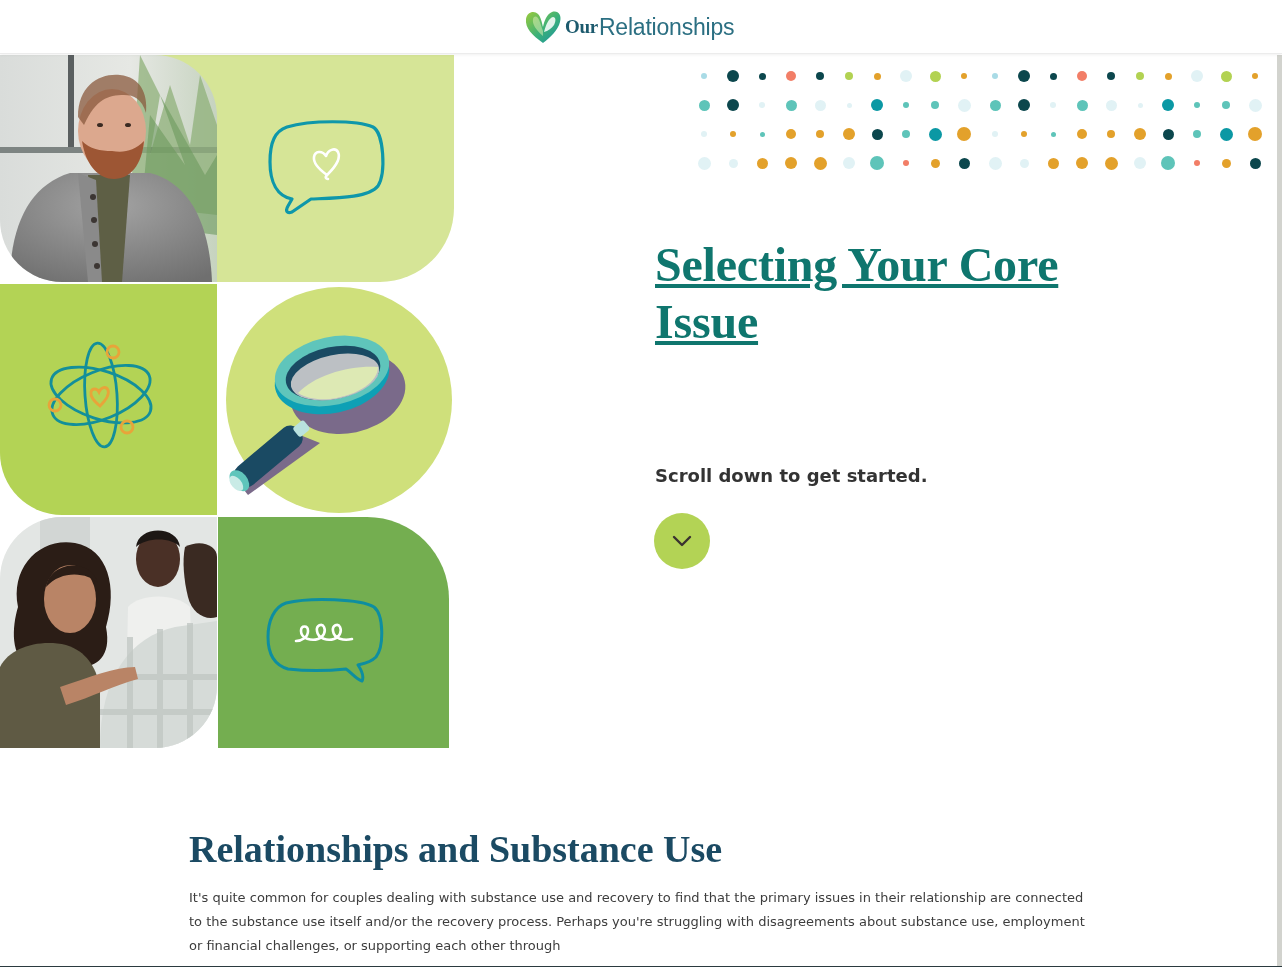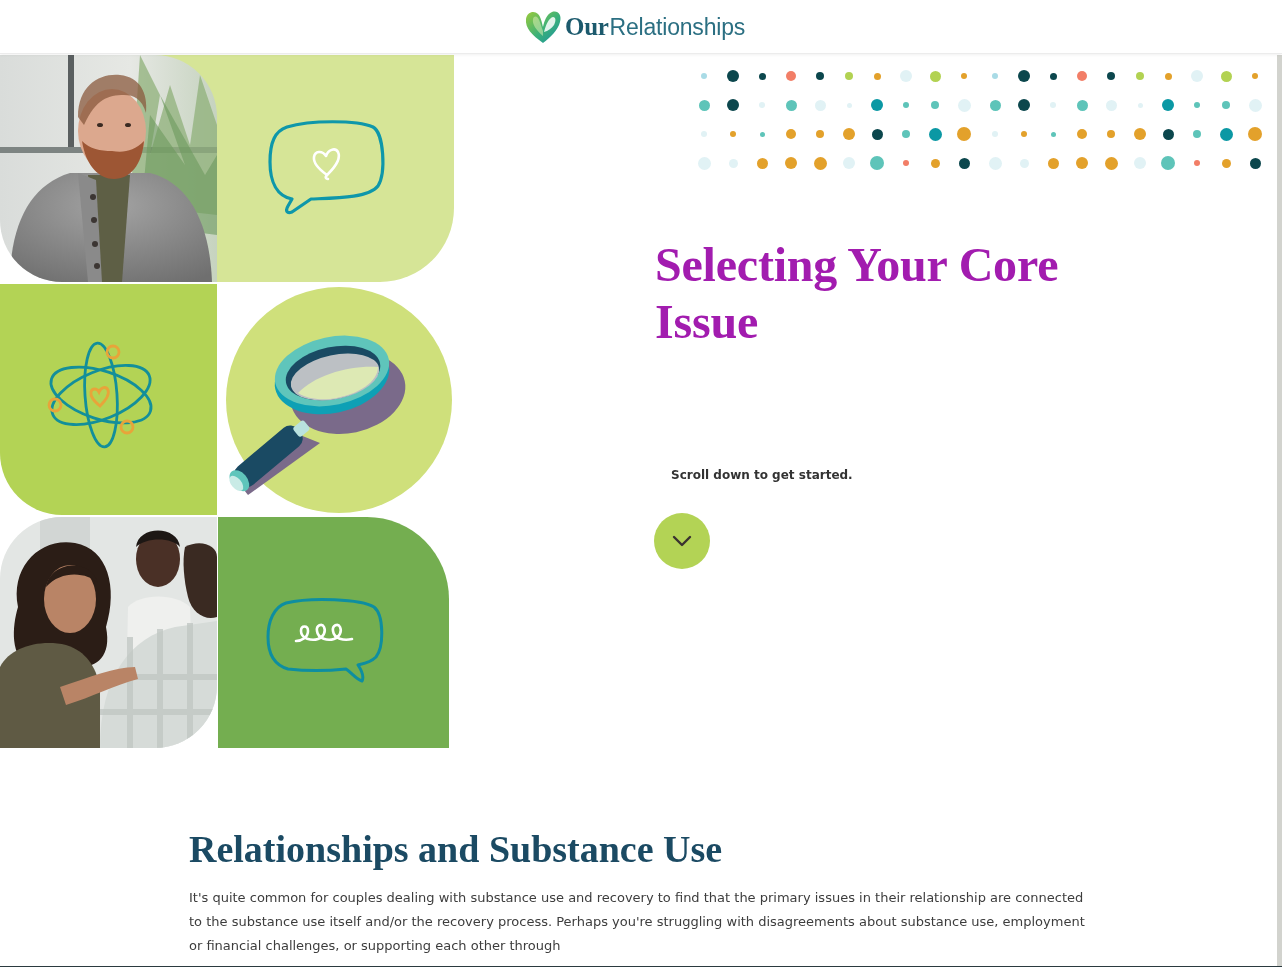--- a/index.html
+++ b/index.html
@@ -4,21 +4,21 @@
 <style>
   * { box-sizing: border-box; margin: 0; padding: 0; }
   html, body { width: 1282px; height: 967px; overflow: hidden; background: #ffffff; }
   body { position: relative; font-family: "DejaVu Sans", sans-serif; color: #3b3b3b; }
 
   
   .site-header { position: absolute; left: 0; top: 0; width: 1282px; height: 54px; background: #fff;
     border-bottom: 1px solid #ececec; box-shadow: 0 1px 3px rgba(0,0,0,0.06); z-index: 5; }
   .logo { position: absolute; left: 524px; top: 7px; height: 40px; display: flex; align-items: center; text-decoration: none; }
   .logo-icon { width: 38px; height: 36px; margin-right: 3px; }
-  .logo-bold { font-family: "Liberation Serif", serif; font-weight: bold; font-size: 25px; color: #1c5a6d; letter-spacing: -0.3px; }
+  .logo-bold { font-family: "Liberation Serif", serif; font-weight: bold; font-size: 19px; color: #1c5a6d; letter-spacing: -0.3px; }
   .logo-regular { font-family: "Liberation Sans", sans-serif; font-size: 23px; color: #2b6f82; letter-spacing: -0.2px; margin-left: 1px; }
 
   
   .scrollbar { position: absolute; left: 1277px; top: 55px; width: 5px; height: 911px; background: #d2d3ce; }
   .bottom-edge { position: absolute; left: 0; top: 966px; width: 1282px; height: 1px; background: #2b3a3f; }
 
   
   .tile { position: absolute; overflow: hidden; }
   .tile svg { display: block; }
   .t-photo1 { left: 0; top: 55px; width: 217px; height: 227px; border-radius: 0 62px 0 62px; z-index: 2; }
@@ -29,23 +29,23 @@
   .t-green { left: 218px; top: 517px; width: 231px; height: 231px; border-top-right-radius: 82px; }
   .illus { position: absolute; }
 
   
   .dots { position: absolute; left: 0; top: 0; width: 1282px; height: 200px; pointer-events: none; }
   .dot { position: absolute; border-radius: 50%; }
 
   
   .hero { position: absolute; left: 655px; top: 236px; width: 470px; }
   .hero-title { font-family: "Liberation Serif", serif; font-weight: bold; font-size: 48px; line-height: 57px;
-    color: #a21caf; max-width: 440px; letter-spacing: -0.2px; }
+    color: #0f766e; max-width: 440px; letter-spacing: -0.2px; text-decoration: underline; }
   .hero-desc { position: absolute; left: 0; top: 130px; font-size: 16px; line-height: 27px; color: #3d3d3d; width: 450px; }
-  .hero-cta { position: absolute; left: 16px; top: 226px; font-size: 12px; line-height: 27px; font-weight: bold; color: #333; white-space: nowrap; text-align: right; }
+  .hero-cta { position: absolute; left: 0; top: 226px; font-size: 18px; line-height: 27px; font-weight: bold; color: #333; white-space: nowrap; text-align: right; }
   .scroll-btn { position: absolute; left: -1px; top: 277px; width: 56px; height: 56px; border-radius: 50%;
     border: none; cursor: pointer; display: flex; align-items: center; justify-content: center; }
 
   
   .section { position: absolute; left: 175px; top: 826px; width: 930px; margin-left: 14px; }
   .section-title { font-family: "Liberation Serif", serif; font-weight: bold; font-size: 38px; line-height: 46px; color: #1b4a63; white-space: nowrap; }
   .section-body { position: absolute; left: 0; top: 60px; width: 910px; font-size: 13px; line-height: 24px; color: #3d3d3d; }
 </style>
 </head>
 <body>

